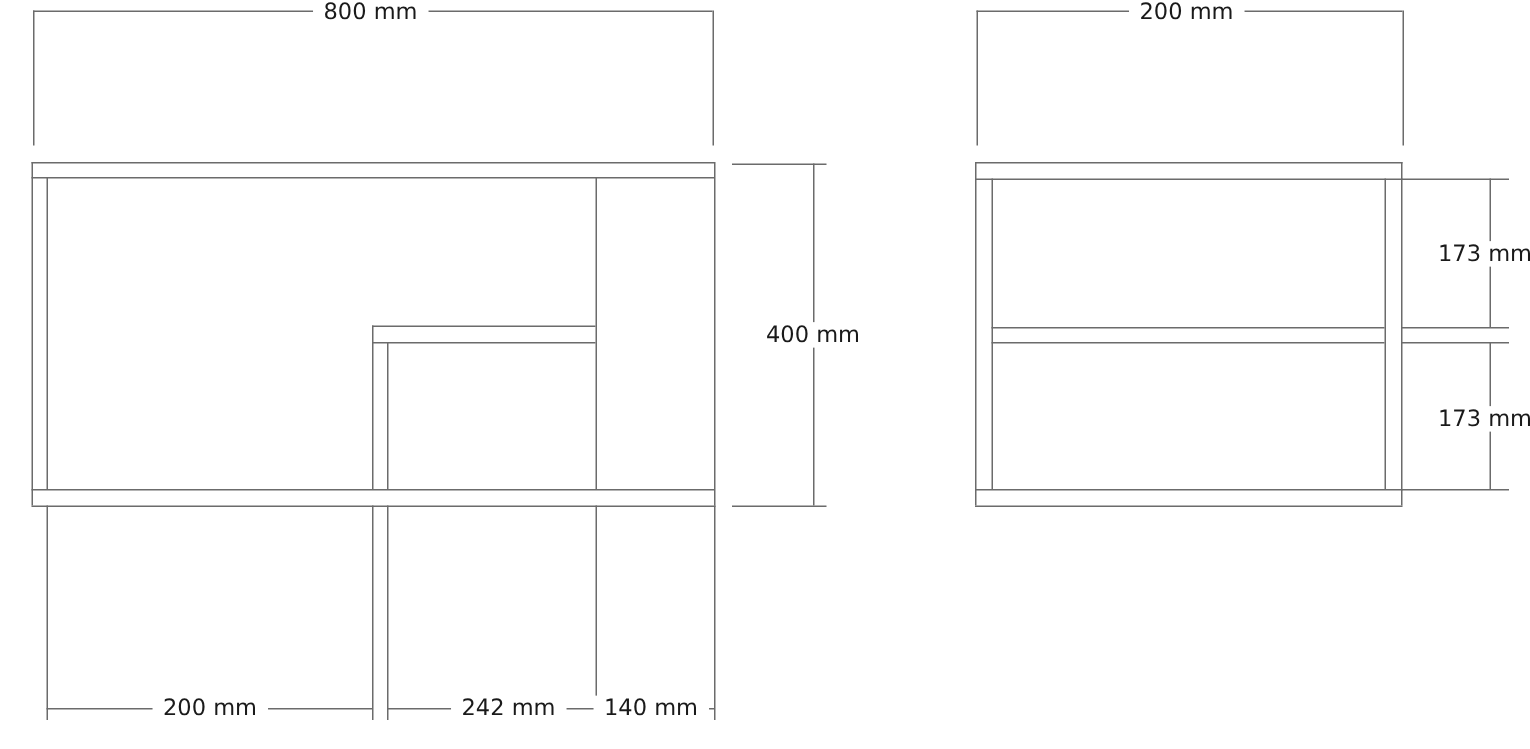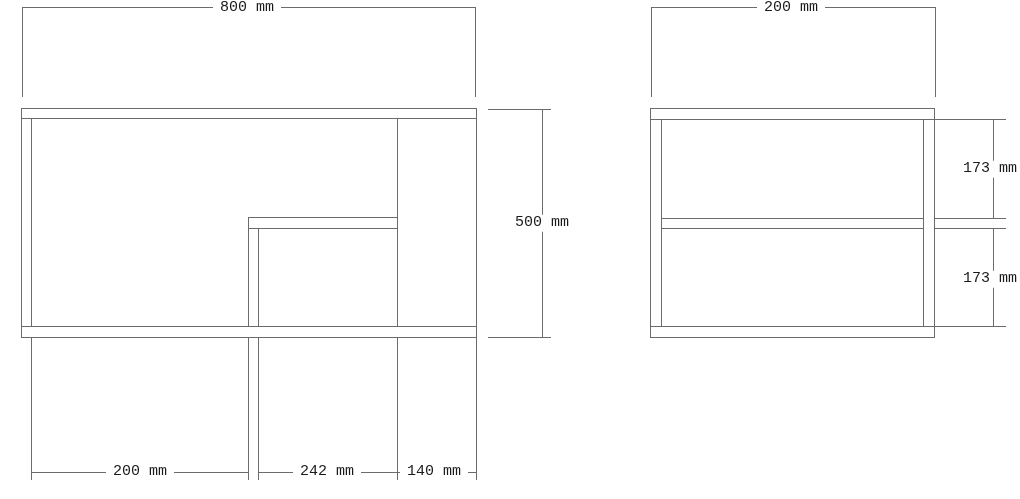--- a/index.html
+++ b/index.html
@@ -21,21 +21,20 @@
   .vl { position: absolute; width: 1px; background: var(--line); }
   .dim-label {
     position: absolute;
     transform: translate(-50%, -50%);
     background: var(--bg);
     color: var(--text);
     font-size: 15px;
     line-height: 1.1;
     padding: 0 7px;
     white-space: nowrap;
-    font-family: Liberation Mono, monospace;
   }
 </style>
 </head>
 <body>
 
 <div class="canvas">
 
   <div class="group">
 
     <div class="hl" style="left:22px; top:7px; width:453px;"></div>
@@ -59,27 +58,27 @@
     <div class="vl" style="left:258px; top:228px; height:98px;"></div>
 
     <div class="vl" style="left:31px; top:337px; height:143px;"></div>
     <div class="vl" style="left:248px; top:337px; height:143px;"></div>
     <div class="vl" style="left:258px; top:337px; height:143px;"></div>
     <div class="vl" style="left:397px; top:337px; height:143px;"></div>
     <div class="vl" style="left:476px; top:337px; height:143px;"></div>
     <div class="hl" style="left:31px; top:472px; width:217px;"></div>
     <div class="hl" style="left:258px; top:472px; width:218px;"></div>
     <div class="dim-label" style="left:140px; top:472px;">200 mm</div>
-    <div class="dim-label" style="left:327px; top:472px;">242 mm</div>
+    <div class="dim-label" style="left:339px; top:472px;">242 mm</div>
     <div class="dim-label" style="left:434px; top:472px;">140 mm</div>
 
     <div class="hl" style="left:488px; top:109px; width:63px;"></div>
     <div class="hl" style="left:488px; top:337px; width:63px;"></div>
     <div class="vl" style="left:542px; top:109px; height:228px;"></div>
-    <div class="dim-label" style="left:542px; top:223px;">500 mm</div>
+    <div class="dim-label" style="left:542px; top:223px;">400 mm</div>
   </div>
 
   <div class="group">
 
     <div class="hl" style="left:651px; top:7px; width:284px;"></div>
     <div class="vl" style="left:651px; top:7px; height:90px;"></div>
     <div class="vl" style="left:935px; top:7px; height:90px;"></div>
     <div class="dim-label" style="left:791px; top:8px;">200 mm</div>
 
     <div class="hl" style="left:650px; top:108px; width:285px;"></div>

